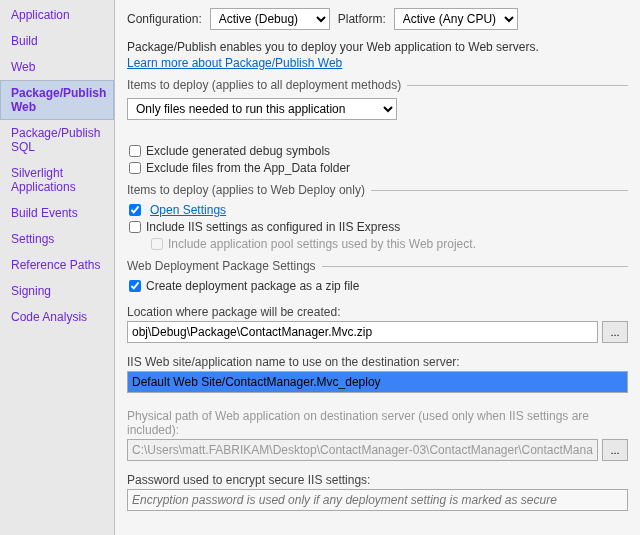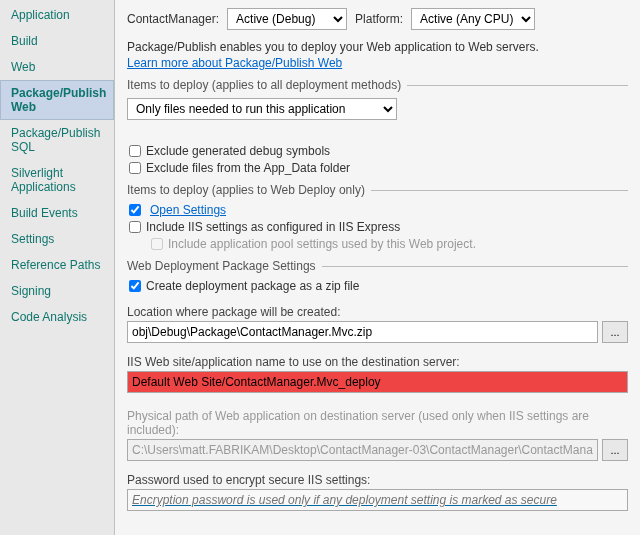--- a/index.html
+++ b/index.html
@@ -16,21 +16,21 @@
     #sidebar {
       width: 115px;
       background: #e8e8e8;
       border-right: 1px solid #c0c0c0;
       padding-top: 2px;
       flex-shrink: 0;
     }
     .sidebar-item {
       padding: 5px 10px;
       cursor: pointer;
-      color: #0f766e;
+      color: #6d28d9;
       font-size: 12px;
       border: 1px solid transparent;
     }
     .sidebar-item.active {
       background: #c8d4e8;
       border: 1px solid #aabbd0;
       font-weight: bold;
     }
     
     #main {
@@ -148,38 +148,37 @@
       padding: 1px 4px;
     }
     .text-input.disabled {
       background: #f0f0f0;
       color: #999;
     }
     .text-input.placeholder-only {
       background: #f8f8f8;
       color: #0369a1;
       font-style: italic;
-      text-decoration: underline;
     }
     .browse-btn {
       width: 26px;
       height: 22px;
       border: 1px solid #aaa;
       background: #e8e8e8;
       font-size: 11px;
       cursor: pointer;
       display: flex;
       align-items: center;
       justify-content: center;
     }
     .site-input {
       width: 100%;
       height: 22px;
       border: 1px solid #aaa;
-      background: #ef4444;
+      background: #3b82f6;
       font-size: 12px;
       padding: 1px 4px;
       margin-bottom: 4px;
     }
     select {
       appearance: auto;
     }
   </style>
 </head>
 <body>
@@ -195,21 +194,21 @@
   <div class="sidebar-item">Settings</div>
   <div class="sidebar-item">Reference Paths</div>
   <div class="sidebar-item">Signing</div>
   <div class="sidebar-item">Code Analysis</div>
 </div>
 
 <div id="main">
 
   
   <div class="config-row">
-    <span class="config-label">ContactManager:</span>
+    <span class="config-label">Configuration:</span>
     <select class="config-select">
       <option>Active (Debug)</option>
     </select>
     <span class="config-label">Platform:</span>
     <select class="config-select">
       <option>Active (Any CPU)</option>
     </select>
   </div>
 
   

